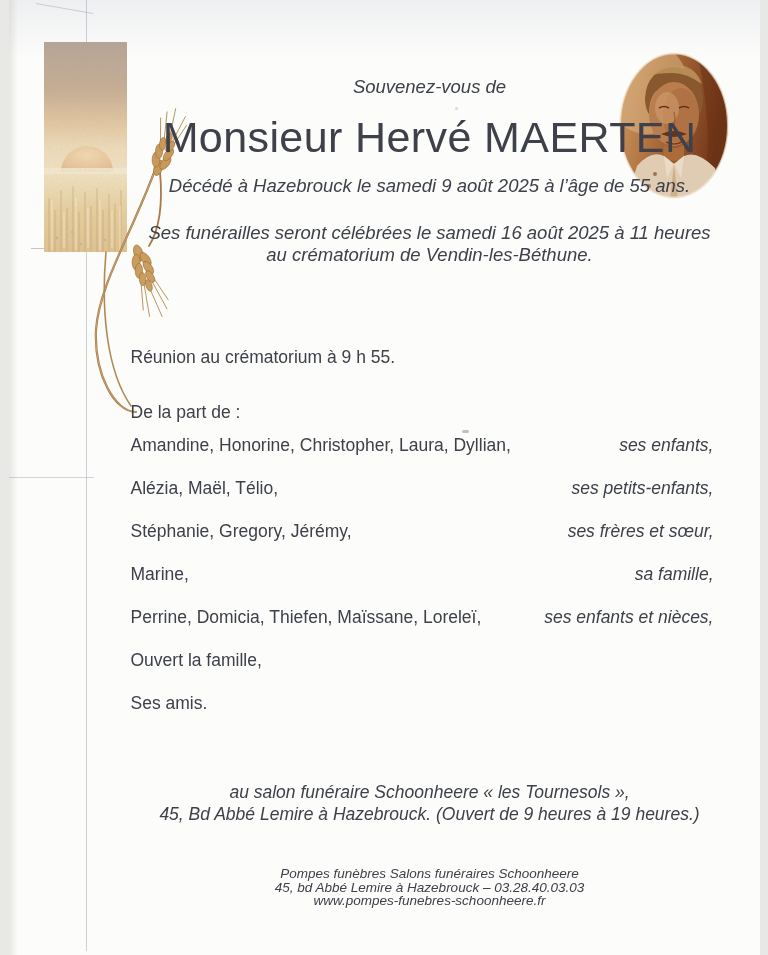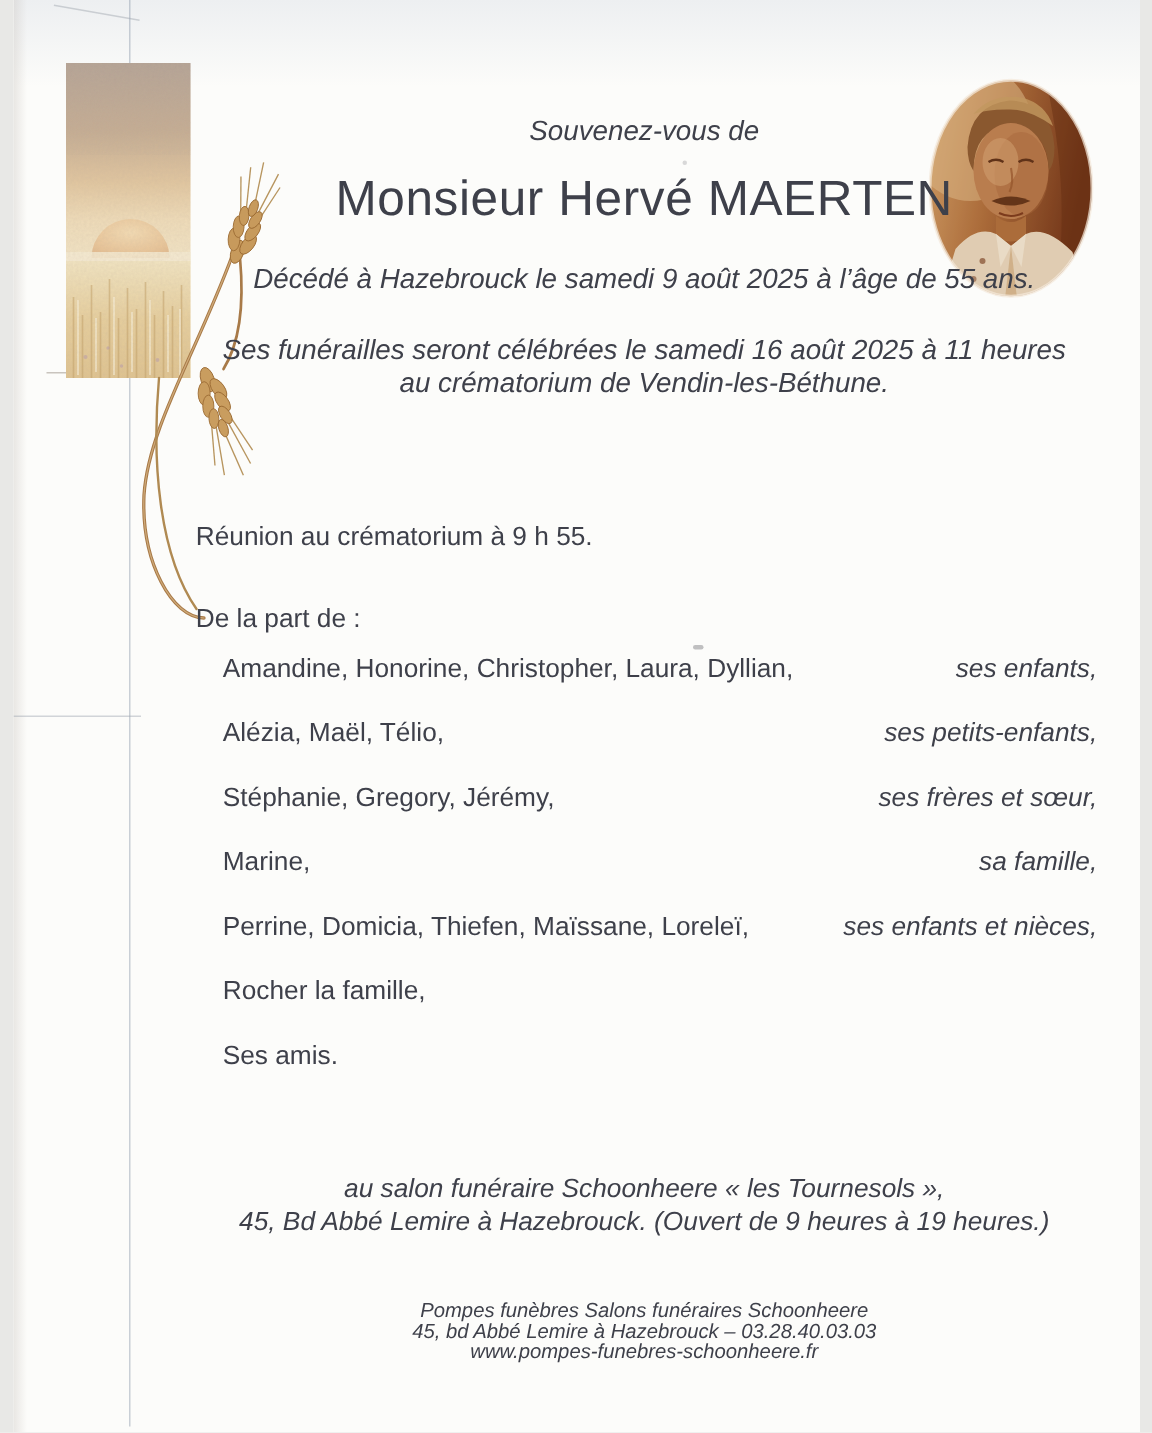--- a/index.html
+++ b/index.html
@@ -22,25 +22,25 @@
   .hline-b{position:absolute;left:0;top:477px;width:85px;height:1px;background:rgba(158,164,176,.45);}
 
   .art{position:absolute;left:0;top:40px;}
   .photo{position:absolute;left:610px;top:52px;}
 
   .t{position:absolute;line-height:1.15;white-space:nowrap;}
   .center-wrap{position:absolute;left:85px;width:672px;text-align:center;}
   .it{font-style:italic;}
   .sz-body{font-size:17.5px;}
   .sz-cer{font-size:18.5px;}
-  .name-line{font-size:33px;letter-spacing:.4px;}
+  .name-line{font-size:43px;letter-spacing:.4px;}
   .footer-line{font-size:13.5px;}
 
   .rows{position:absolute;left:122px;right:46px;top:0;height:100%;}
-  .frow{position:absolute;left:18px;width:100%;display:flex;justify-content:space-between;align-items:baseline;}
+  .frow{position:absolute;left:0;width:100%;display:flex;justify-content:space-between;align-items:baseline;}
   .frow .names{font-size:17.5px;}
   .frow .relation{font-size:17.5px;font-style:italic;}
 
   .artifact{position:absolute;background:rgba(120,120,125,.45);border-radius:2px;}
 </style>
 </head>
 <body>
 
 <div class="page">
 
@@ -243,21 +243,21 @@
     </div>
     <div class="frow" style="top:564px">
       <span class="names">Marine,</span>
       <span class="relation">sa famille,</span>
     </div>
     <div class="frow" style="top:607px">
       <span class="names">Perrine, Domicia, Thiefen, Maïssane, Loreleï,</span>
       <span class="relation">ses enfants et nièces,</span>
     </div>
     <div class="frow" style="top:650px">
-      <span class="names">Rocher la famille,</span>
+      <span class="names">Ouvert la famille,</span>
       <span class="relation"></span>
     </div>
     <div class="frow" style="top:693px">
       <span class="names">Ses amis.</span>
       <span class="relation"></span>
     </div>
   </div>
 
   <div class="center-wrap t it sz-body" style="top:782px">au salon funéraire Schoonheere « les Tournesols »,</div>
   <div class="center-wrap t it sz-body" style="top:804px">45, Bd Abbé Lemire à Hazebrouck. (Ouvert de 9 heures à 19 heures.)</div>

